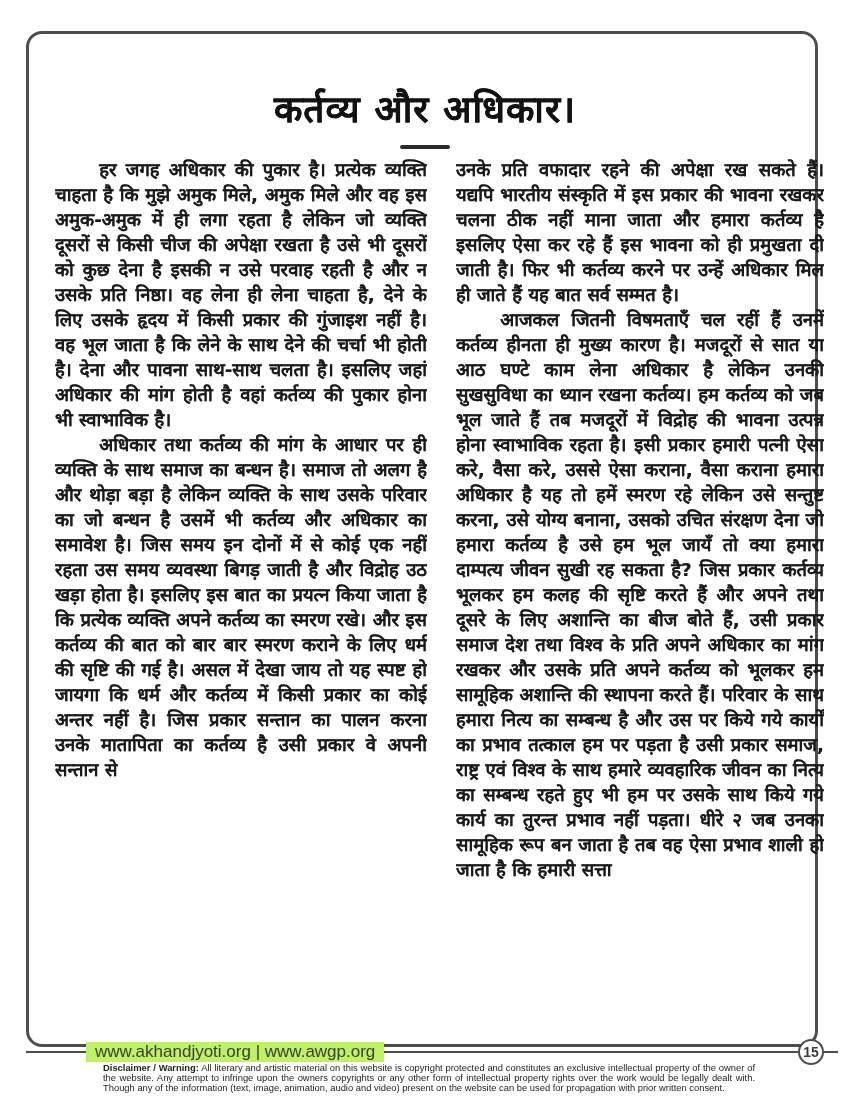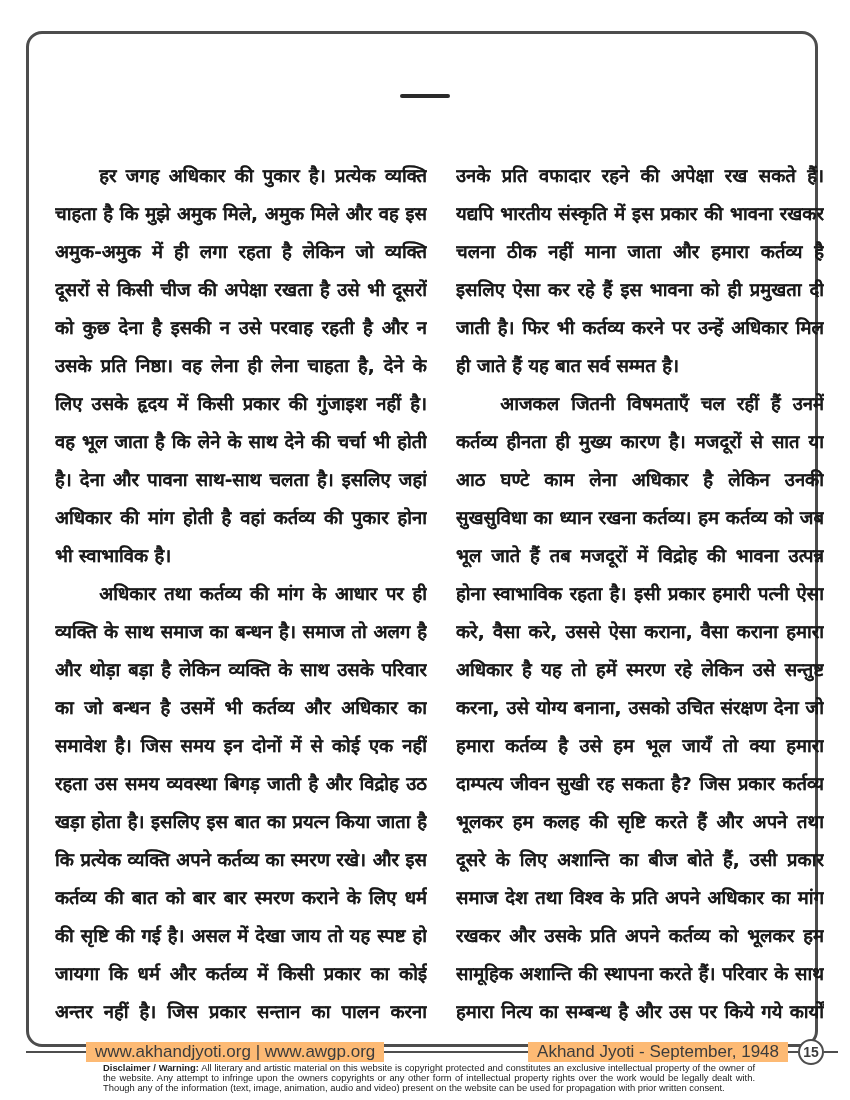--- a/index.html
+++ b/index.html
@@ -43,21 +43,21 @@
     margin:12px auto 0 auto;
   }
   
   .column{
     position:absolute;
     top:157px;
     height:876px;
     overflow:hidden;
     text-align:justify;
     font-size:18.4px;
-    line-height:38px;
+    line-height:25px;
     font-weight:700;
     color:#1a1a1a;
     text-shadow:0 0 .5px rgba(0,0,0,.55);
   }
   .column.left{left:55px;width:372px;}
   .column.right{left:456px;width:368px;}
   .para{margin:0;text-indent:2.4em;}
   .para.no-indent{text-indent:0;}
   
   .footer-bar{
@@ -71,21 +71,21 @@
   .rule.seg-a{width:60px;}
   .rule.seg-b{flex:1;}
   .rule.seg-c{width:10px;}
   .rule.seg-d{width:14px;}
   .footer-text{
     font-family:"Liberation Sans",sans-serif;
     font-size:17px;
     color:#3c3c3c;
     white-space:nowrap;
     padding:0 9px;
-    background:#fdba74;
+    background:#bef264;
   }
   .page-circle{
     width:26px;height:26px;
     border:2.5px solid #4d4d4d;
     border-radius:50%;
     background:#fff;
     display:flex;align-items:center;justify-content:center;
     font-family:"Liberation Sans",sans-serif;
     font-size:14px;font-weight:700;color:#3c3c3c;
     flex:0 0 auto;
@@ -103,38 +103,38 @@
     text-align:justify;
   }
   .disclaimer b{font-weight:700;}
 </style>
 </head>
 <body>
 
 <div class="frame"></div>
 
 <div class="title-block">
+  <h1 class="page-title">कर्तव्य और अधिकार।</h1>
   <div class="title-rule"></div>
 </div>
 
 <div class="column left">
   <p class="para">हर जगह अधिकार की पुकार है। प्रत्येक व्यक्ति चाहता है कि मुझे अमुक मिले, अमुक मिले और वह इस अमुक-अमुक में ही लगा रहता है लेकिन जो व्यक्ति दूसरों से किसी चीज की अपेक्षा रखता है उसे भी दूसरों को कुछ देना है इसकी न उसे परवाह रहती है और न उसके प्रति निष्ठा। वह लेना ही लेना चाहता है, देने के लिए उसके हृदय में किसी प्रकार की गुंजाइश नहीं है। वह भूल जाता है कि लेने के साथ देने की चर्चा भी होती है। देना और पावना साथ-साथ चलता है। इसलिए जहां अधिकार की मांग होती है वहां कर्तव्य की पुकार होना भी स्वाभाविक है।</p>
   <p class="para">अधिकार तथा कर्तव्य की मांग के आधार पर ही व्यक्ति के साथ समाज का बन्धन है। समाज तो अलग है और थोड़ा बड़ा है लेकिन व्यक्ति के साथ उसके परिवार का जो बन्धन है उसमें भी कर्तव्य और अधिकार का समावेश है। जिस समय इन दोनों में से कोई एक नहीं रहता उस समय व्यवस्था बिगड़ जाती है और विद्रोह उठ खड़ा होता है। इसलिए इस बात का प्रयत्न किया जाता है कि प्रत्येक व्यक्ति अपने कर्तव्य का स्मरण रखे। और इस कर्तव्य की बात को बार बार स्मरण कराने के लिए धर्म की सृष्टि की गई है। असल में देखा जाय तो यह स्पष्ट हो जायगा कि धर्म और कर्तव्य में किसी प्रकार का कोई अन्तर नहीं है। जिस प्रकार सन्तान का पालन करना उनके मातापिता का कर्तव्य है उसी प्रकार वे अपनी सन्तान से</p>
 </div>
 
 <div class="column right">
   <p class="para no-indent">उनके प्रति वफादार रहने की अपेक्षा रख सकते हैं। यद्यपि भारतीय संस्कृति में इस प्रकार की भावना रखकर चलना ठीक नहीं माना जाता और हमारा कर्तव्य है इसलिए ऐसा कर रहे हैं इस भावना को ही प्रमुखता दी जाती है। फिर भी कर्तव्य करने पर उन्हें अधिकार मिल ही जाते हैं यह बात सर्व सम्मत है।</p>
   <p class="para">आजकल जितनी विषमताएँ चल रहीं हैं उनमें कर्तव्य हीनता ही मुख्य कारण है। मजदूरों से सात या आठ घण्टे काम लेना अधिकार है लेकिन उनकी सुखसुविधा का ध्यान रखना कर्तव्य। हम कर्तव्य को जब भूल जाते हैं तब मजदूरों में विद्रोह की भावना उत्पन्न होना स्वाभाविक रहता है। इसी प्रकार हमारी पत्नी ऐसा करे, वैसा करे, उससे ऐसा कराना, वैसा कराना हमारा अधिकार है यह तो हमें स्मरण रहे लेकिन उसे सन्तुष्ट करना, उसे योग्य बनाना, उसको उचित संरक्षण देना जो हमारा कर्तव्य है उसे हम भूल जायँ तो क्या हमारा दाम्पत्य जीवन सुखी रह सकता है? जिस प्रकार कर्तव्य भूलकर हम कलह की सृष्टि करते हैं और अपने तथा दूसरे के लिए अशान्ति का बीज बोते हैं, उसी प्रकार समाज देश तथा विश्व के प्रति अपने अधिकार का मांग रखकर और उसके प्रति अपने कर्तव्य को भूलकर हम सामूहिक अशान्ति की स्थापना करते हैं। परिवार के साथ हमारा नित्य का सम्बन्ध है और उस पर किये गये कार्यों का प्रभाव तत्काल हम पर पड़ता है उसी प्रकार समाज, राष्ट्र एवं विश्व के साथ हमारे व्यवहारिक जीवन का नित्य का सम्बन्ध रहते हुए भी हम पर उसके साथ किये गये कार्य का तुरन्त प्रभाव नहीं पड़ता। धीरे २ जब उनका सामूहिक रूप बन जाता है तब वह ऐसा प्रभाव शाली हो जाता है कि हमारी सत्ता</p>
 </div>
 
 <div class="footer-bar">
   <div class="rule seg-a"></div>
   <span class="footer-text">www.akhandjyoti.org | www.awgp.org</span>
   <div class="rule seg-b"></div>
-  <span class="footer-text">Akhand Jyoti - September, 1948</span>
   <div class="rule seg-c"></div>
   <div class="page-circle">15</div>
   <div class="rule seg-d"></div>
 </div>
 
 <div class="disclaimer">
   <b>Disclaimer / Warning:</b><span> All literary and artistic material on this website is copyright protected and constitutes an exclusive intellectual property of the owner of the website. Any attempt to infringe upon the owners copyrights or any other form of intellectual property rights over the work would be legally dealt with. Though any of the information (text, image, animation, audio and video) present on the website can be used for propagation with prior written consent.</span>
 </div>
 
 </body></html>

